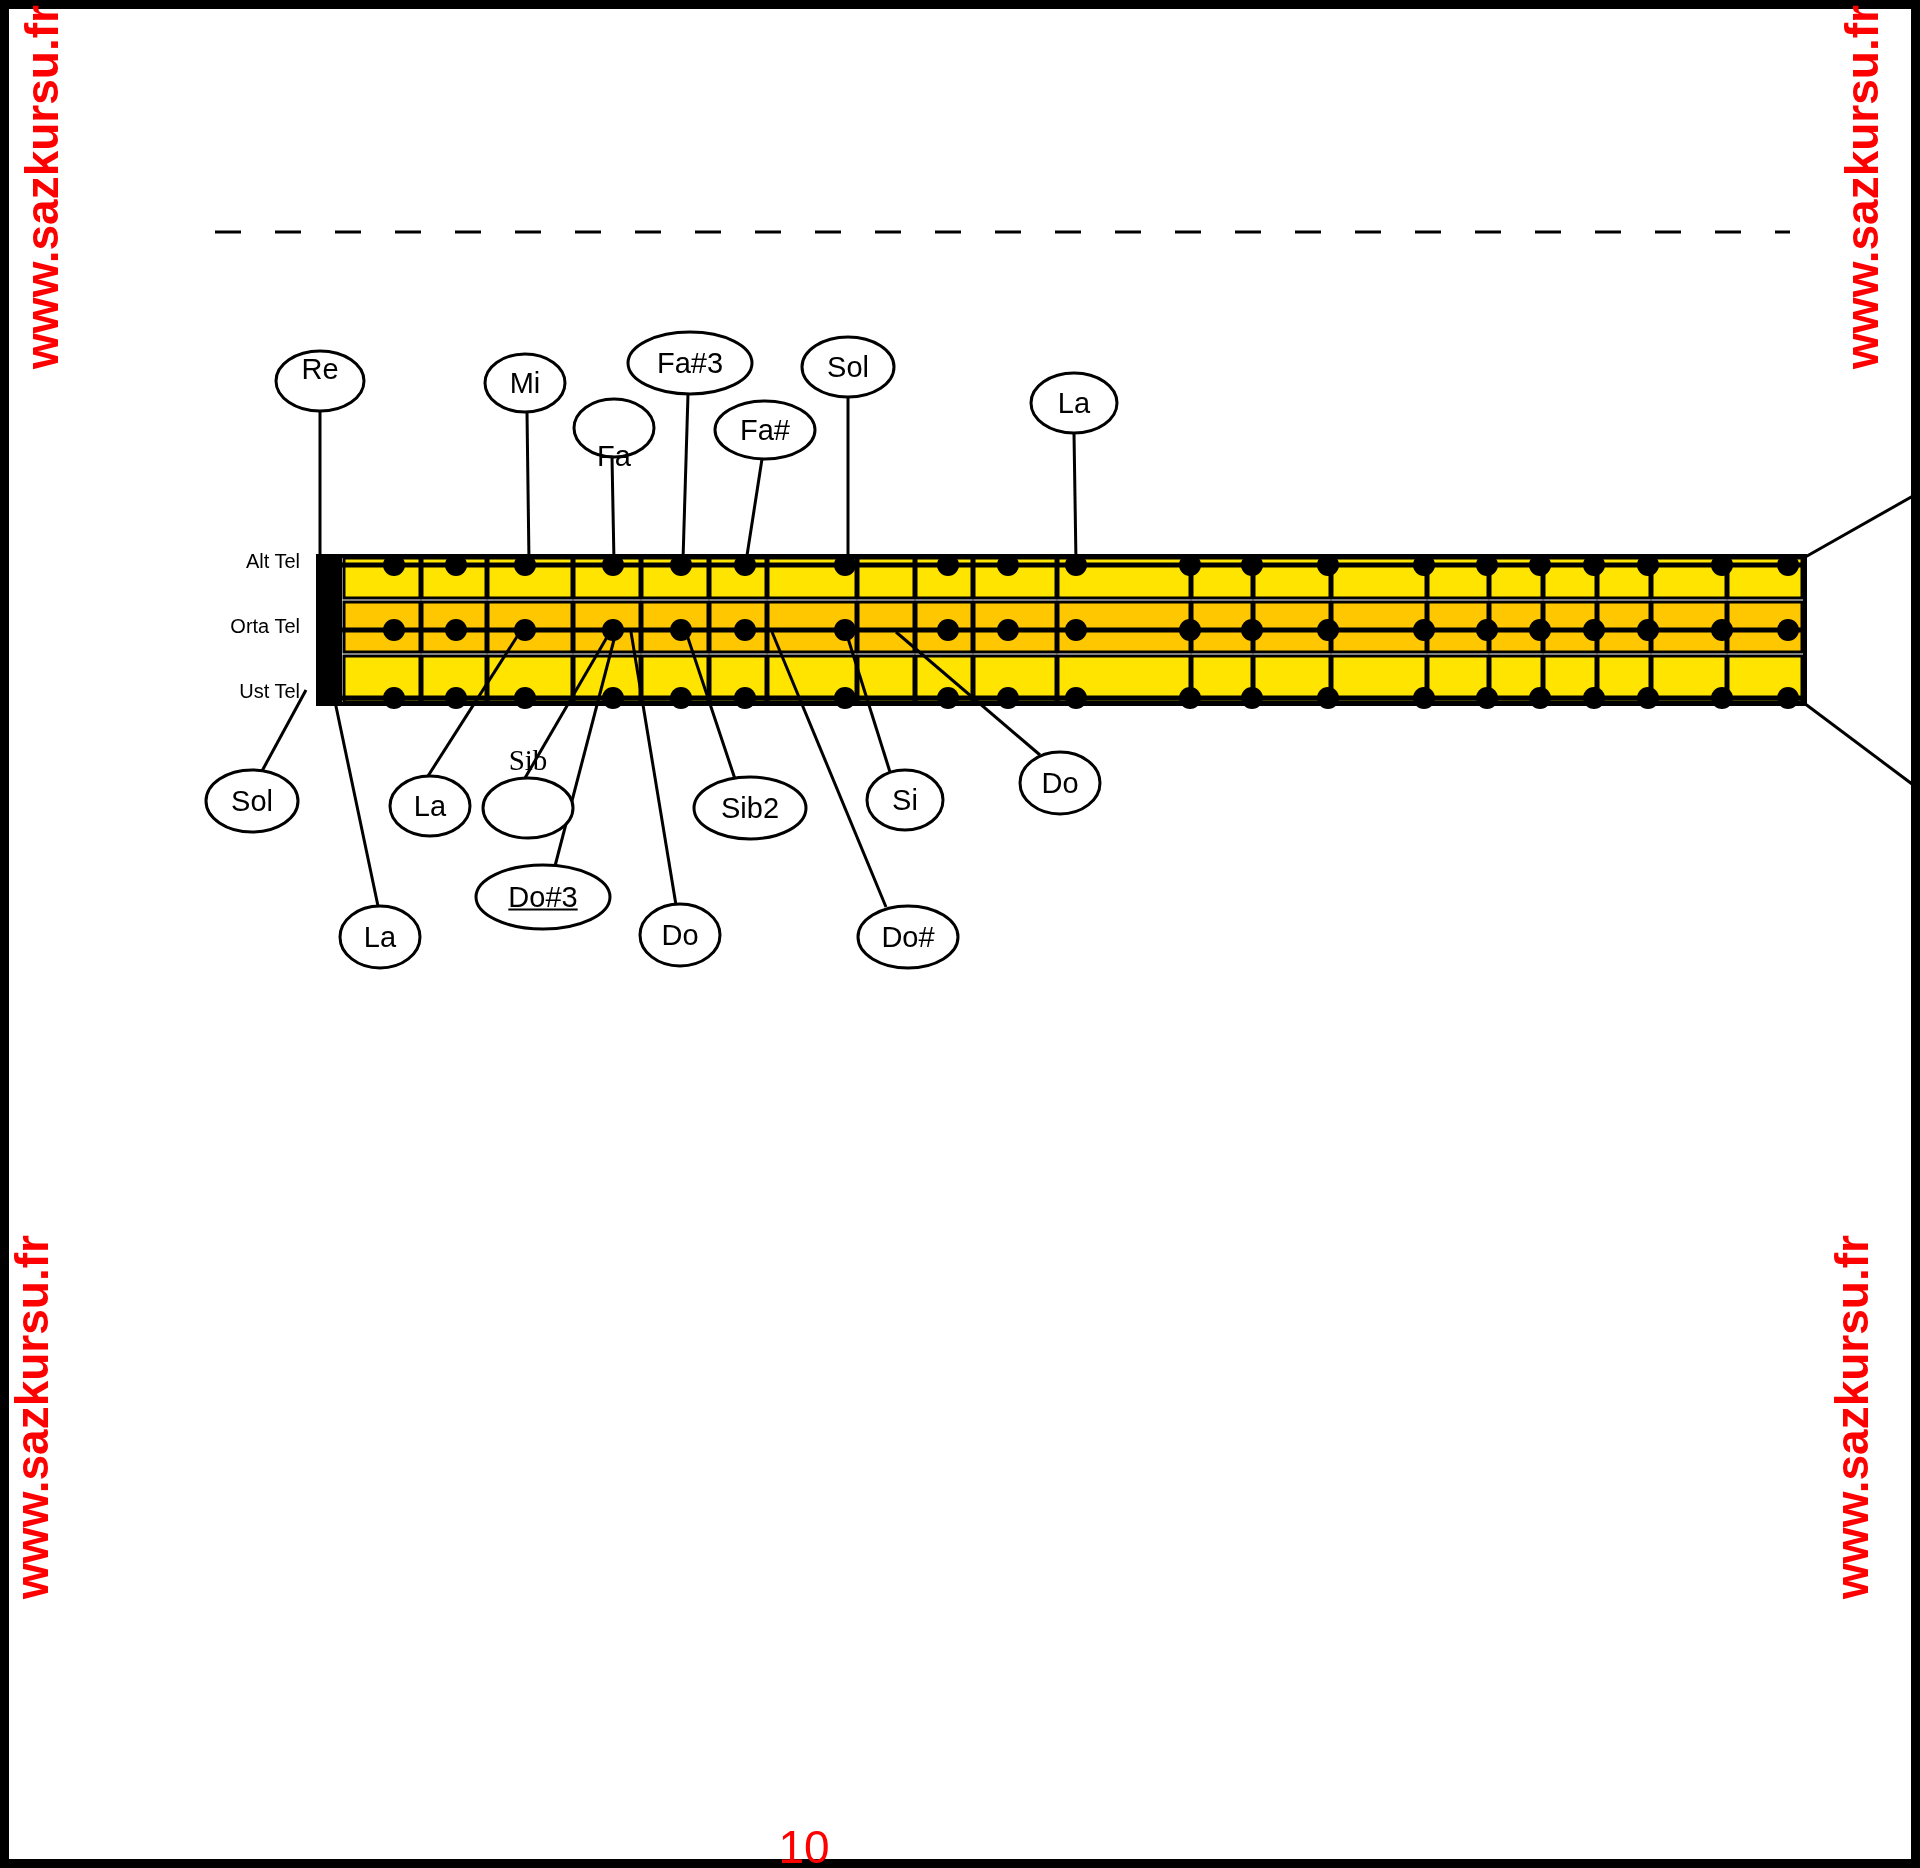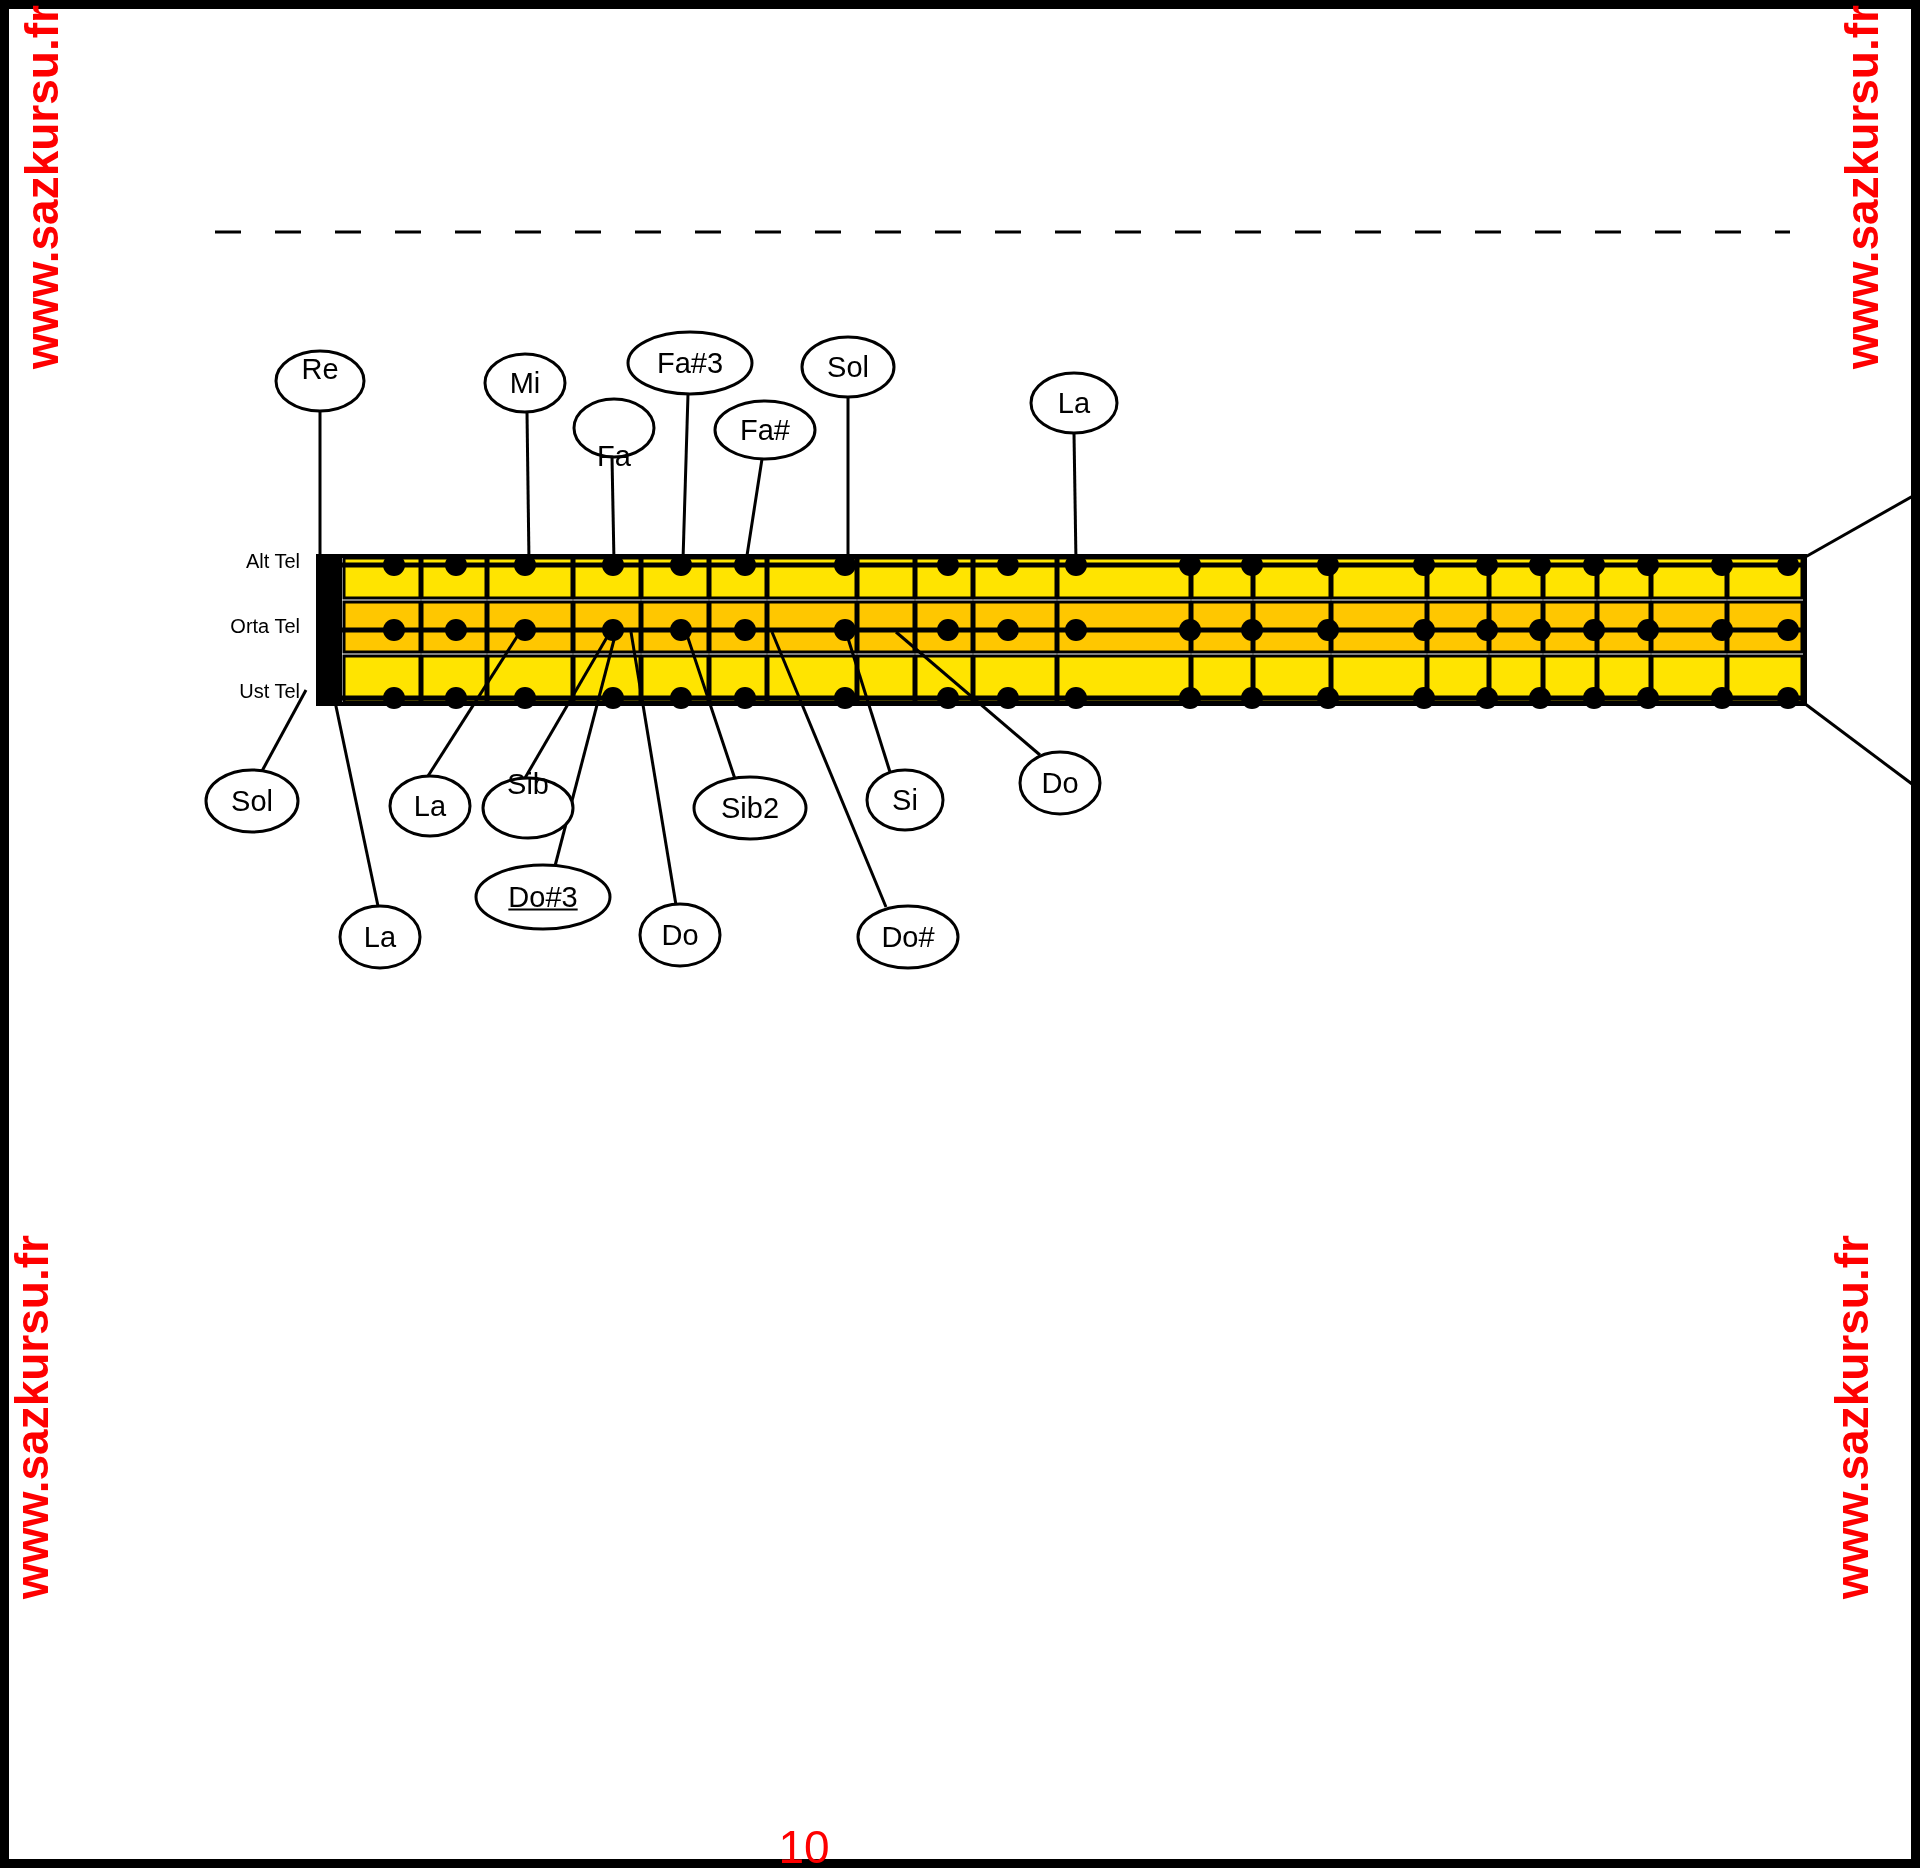--- a/index.html
+++ b/index.html
@@ -340,21 +340,21 @@
   <div class="callout-text" style="left:614px;  top:428px;margin-top:28px;">Fa</div>
   <div class="callout-text" style="left:690px;  top:363px;">Fa#3</div>
   <div class="callout-text" style="left:765px;  top:430px;">Fa#</div>
   <div class="callout-text" style="left:848px;  top:367px;">Sol</div>
   <div class="callout-text" style="left:1074px; top:403px;">La</div>
 
   <div class="callout-text" style="left:543px;  top:897px;text-decoration:underline;">Do#3</div>
   <div class="callout-text" style="left:252px;  top:801px;">Sol</div>
   <div class="callout-text" style="left:380px;  top:937px;">La</div>
   <div class="callout-text" style="left:430px;  top:806px;">La</div>
-  <div class="callout-text" style="left:528px;  top:784px;">Sib</div>
+  <div class="callout-text" style="left:528px;  top:760px;font-family:Liberation Serif, serif;">Sib</div>
   <div class="callout-text" style="left:680px;  top:935px;">Do</div>
   <div class="callout-text" style="left:750px;  top:808px;">Sib2</div>
   <div class="callout-text" style="left:908px;  top:937px;">Do#</div>
   <div class="callout-text" style="left:905px;  top:800px;">Si</div>
   <div class="callout-text" style="left:1060px; top:783px;">Do</div>
 
   <div class="string-label" style="left:60px; top:550px; width:240px;">Alt Tel</div>
   <div class="string-label" style="left:60px; top:615px; width:240px;">Orta Tel</div>
   <div class="string-label" style="left:60px; top:680px; width:240px;">Ust Tel</div>
 

